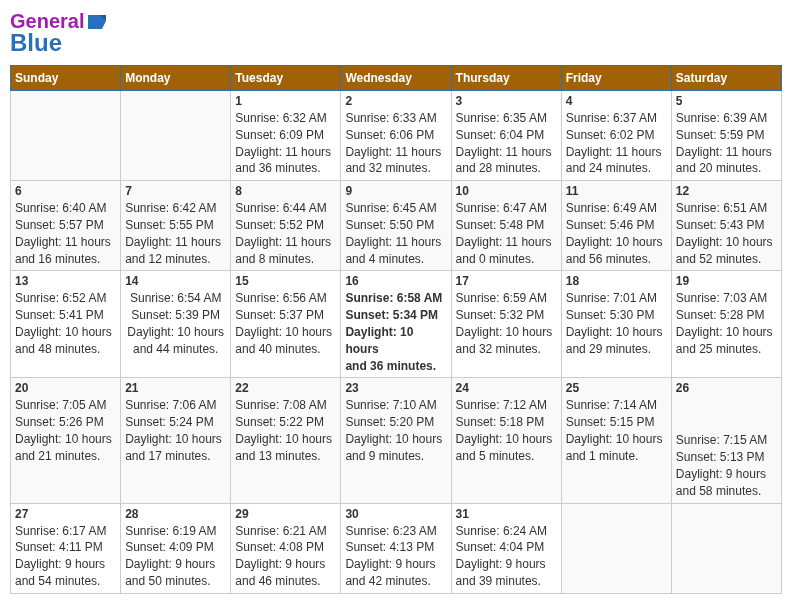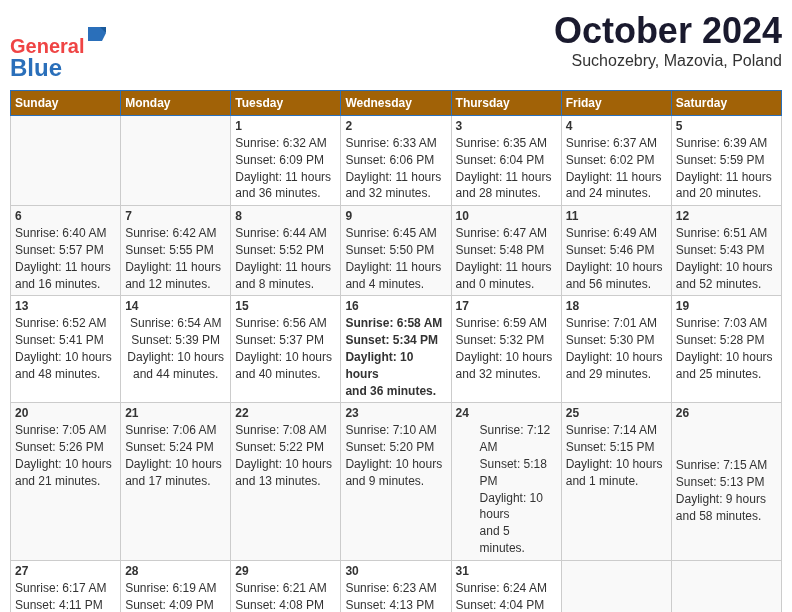--- a/index.html
+++ b/index.html
@@ -74,31 +74,27 @@
     tr:nth-child(even) td.empty {
       background: #f0f0f0;
     }
   </style>
 </head>
 <body>
 
 <div class="header-area">
   <div class="logo">
     <div style="display:flex; align-items:center;">
-      <span style="font-size:20px; font-weight:bold; color:#ef4444;margin-top:25px;">General</span>
+      <span style="font-size:20px; font-weight:bold; color:#a21caf;">General</span>
       <svg width="22" height="18" viewBox="0 0 22 18" style="margin-left:2px;">
         <polygon points="2,2 16,2 20,8 16,16 2,16 2,10" fill="#2a6fba"></polygon>
         <polygon points="14,2 20,2 20,8" fill="#1a5a9a"></polygon>
       </svg>
     </div>
     <span style="font-size:24px; font-weight:bold; color:#2a6fba; margin-top:-4px;">Blue</span>
-  </div>
-  <div class="title-area">
-    <div class="month-title">October 2024</div>
-    <div class="location-title">Suchozebry, Mazovia, Poland</div>
   </div>
 </div>
 
 <table>
   <thead>
     <tr>
     <th>Sunday</th>
         <th>Monday</th>
         <th>Tuesday</th>
         <th>Wednesday</th>
@@ -273,21 +269,21 @@
         </td>
         <td>
           <span class="day-number">23</span>
           <div class="day-info" style="white-space: pre-line;">Sunrise: 7:10 AM
 Sunset: 5:20 PM
 Daylight: 10 hours
 and 9 minutes.</div>
         </td>
         <td>
           <span class="day-number">24</span>
-          <div class="day-info" style="white-space: pre-line; margin-left: 24px;">Sunrise: 7:12 AM
+          <div class="day-info" style="white-space: pre-line;">Sunrise: 7:12 AM
 Sunset: 5:18 PM
 Daylight: 10 hours
 and 5 minutes.</div>
         </td>
         <td>
           <span class="day-number">25</span>
           <div class="day-info" style="white-space: pre-line;">Sunrise: 7:14 AM
 Sunset: 5:15 PM
 Daylight: 10 hours
 and 1 minute.</div>

